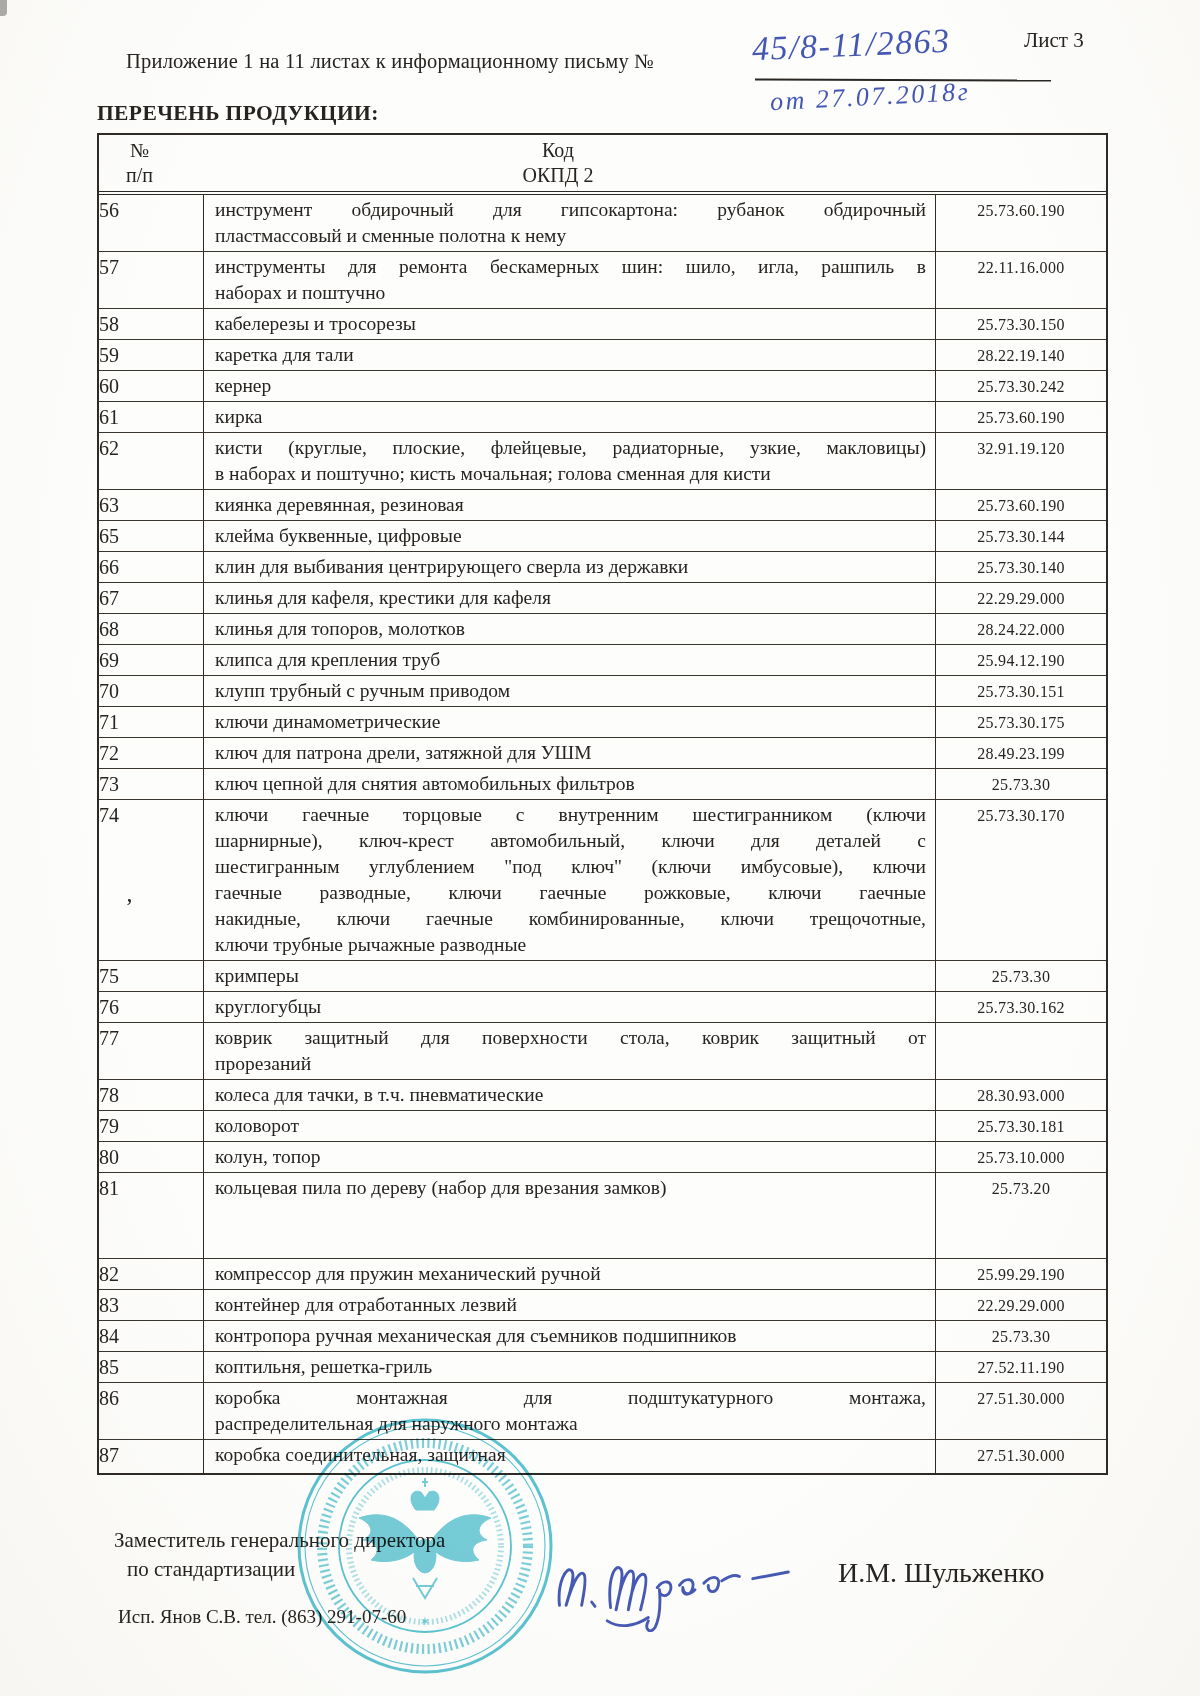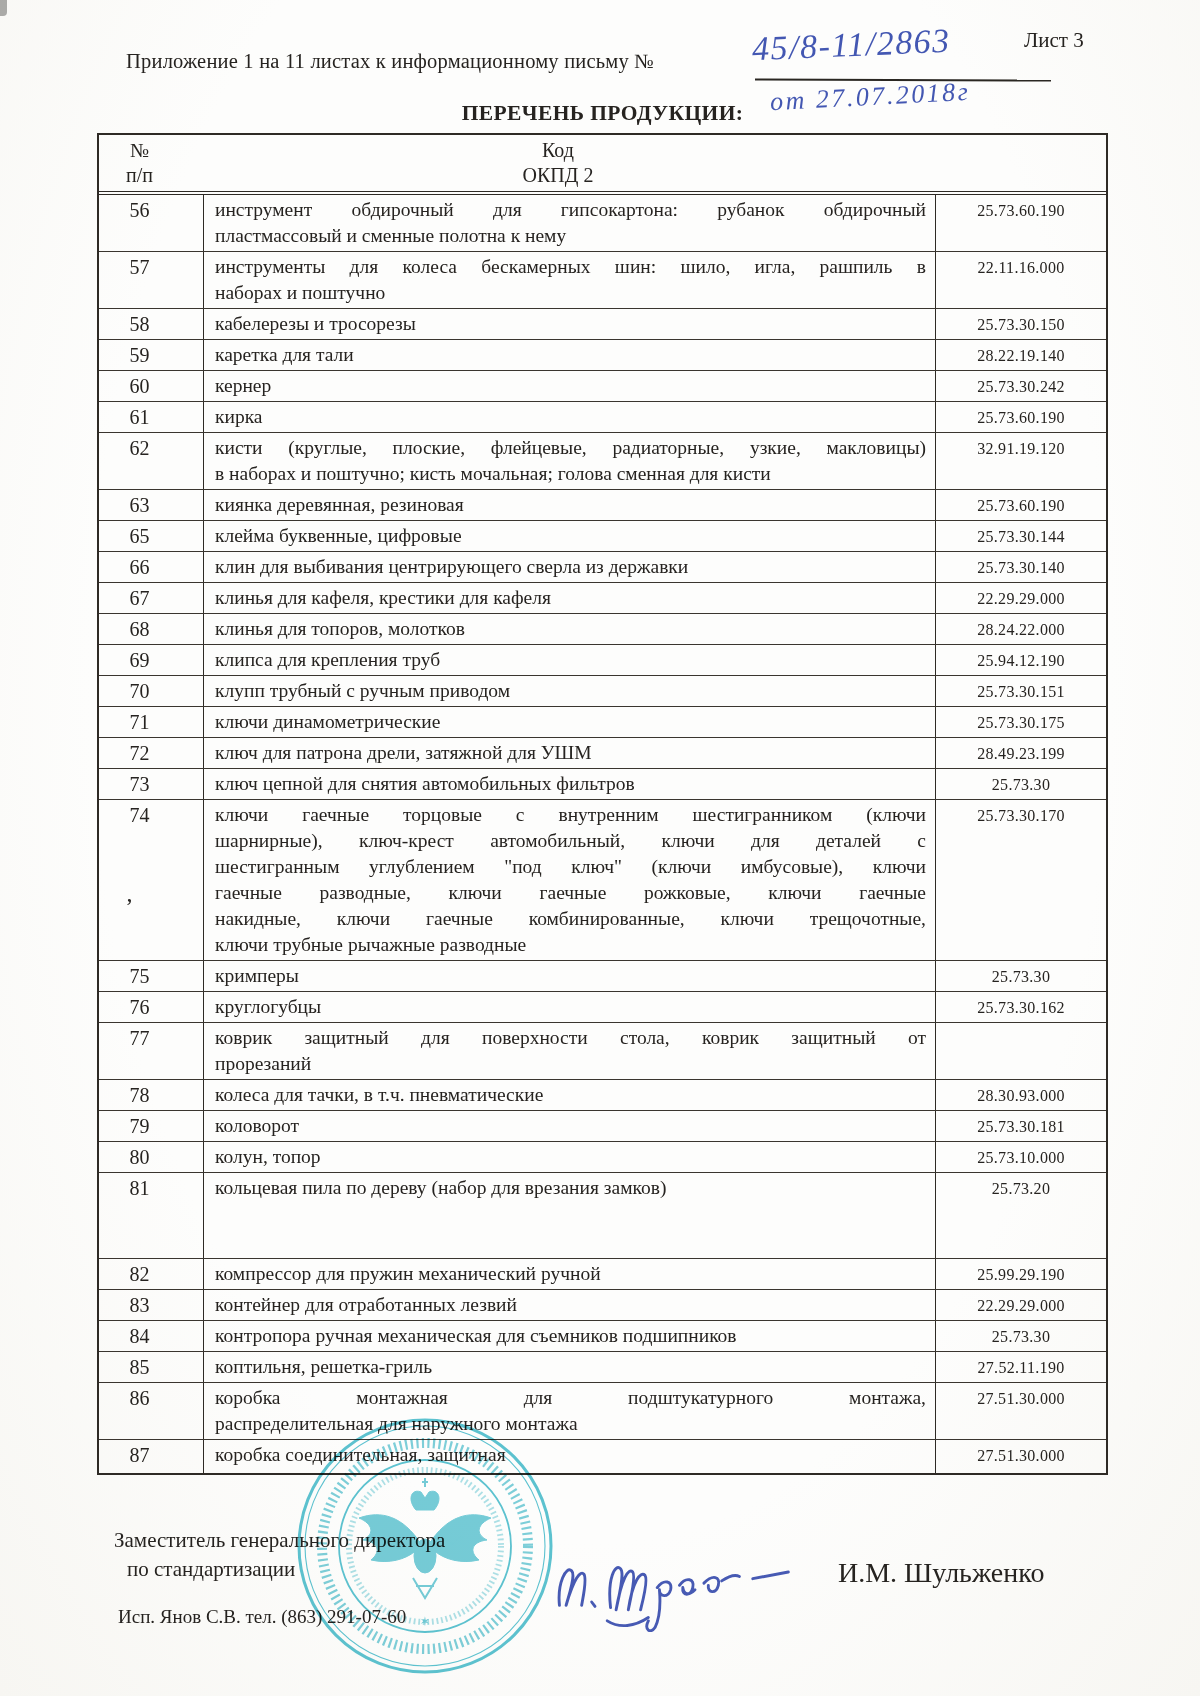--- a/index.html
+++ b/index.html
@@ -18,30 +18,30 @@
   .appendix { position:absolute; left:126px; top:50px; font-size:20.5px; letter-spacing:.2px; white-space:nowrap; }
   .hw-number {
     position:absolute; left:752px; top:26px; font-size:34px; font-style:italic;
     color:var(--ink); transform:rotate(-2.5deg); letter-spacing:1.5px; white-space:nowrap; opacity:.92;
   }
   .fill-line { position:absolute; left:755px; top:79px; width:296px; height:2px; background:#2a2722; transform:rotate(.2deg); }
   .hw-date {
     position:absolute; left:770px; top:82px; font-size:26px; font-style:italic;
     color:var(--ink); transform:rotate(-3deg); letter-spacing:2.5px; white-space:nowrap; opacity:.92;
   }
-  .doc-title { position:absolute; left:97px; top:101px; width:1011px; text-align:center; font-weight:bold; font-size:21.5px; letter-spacing:.4px; }
+  .doc-title { position:absolute; left:97px; top:101px; width:1011px; text-align:left; font-weight:bold; font-size:21.5px; letter-spacing:.4px; }
 
   
   .tbl { position:absolute; left:97px; top:133px; width:1011px; border:2.2px solid #2e2a25; background:transparent; }
   .thead { display:grid; grid-template-columns:81px 1fr 170px; border-bottom:4px double #2e2a25; }
   .hc { text-align:center; font-size:20px; line-height:25px; padding:3px 4px; }
   .hc-name { display:flex; align-items:center; justify-content:center; border-left:1.8px solid #2e2a25; border-right:1.8px solid #2e2a25; }
   .prod-row { display:grid; grid-template-columns:81px 1fr 170px; border-bottom:1.4px solid #3a352f; }
   .prod-row:last-child { border-bottom:none; }
-  .cell-num { position:relative; text-align:center; font-size:20px; line-height:26px; padding-top:2px;font-family:Liberation Serif, serif; }
+  .cell-num { position:relative; text-align:left; font-size:20px; line-height:26px; padding-top:2px;font-family:Liberation Serif, serif; }
   .cell-name { border-left:1.8px solid #2e2a25; border-right:1.8px solid #2e2a25; padding:2px 9px 2px 11px; font-size:19.5px; line-height:26px;margin-left:23px; }
   .cell-code { text-align:center; font-size:16px; line-height:26px; padding-top:3px; letter-spacing:.3px; }
   .nline { min-height:26px; }
   .jline { text-align:justify; text-align-last:justify; }
   .prod-row[data-rownum="81"] { min-height:86px; }
   .prod-row[data-rownum="87"] { min-height:33px; }
   .prod-row[data-rownum="56"], .prod-row[data-rownum="57"] { min-height:56px; }
   .stray-mark { position:absolute; left:34%; top:50%; font-size:24px; color:#262320; }
 
   
@@ -88,21 +88,21 @@
           <div class="cell-num">56</div>
           <div class="cell-name">
             <div class="nline jline">инструмент обдирочный для гипсокартона: рубанок обдирочный</div>
             <div class="nline">пластмассовый и сменные полотна к нему</div>
           </div>
           <div class="cell-code">25.73.60.190</div>
         </div>
         <div class="prod-row" data-rownum="57">
           <div class="cell-num">57</div>
           <div class="cell-name">
-            <div class="nline jline">инструменты для колеса бескамерных шин: шило, игла, рашпиль в</div>
+            <div class="nline jline">инструменты для ремонта бескамерных шин: шило, игла, рашпиль в</div>
             <div class="nline">наборах и поштучно</div>
           </div>
           <div class="cell-code">22.11.16.000</div>
         </div>
         <div class="prod-row" data-rownum="58">
           <div class="cell-num">58</div>
           <div class="cell-name">
             <div class="nline">кабелерезы и тросорезы</div>
           </div>
           <div class="cell-code">25.73.30.150</div>

